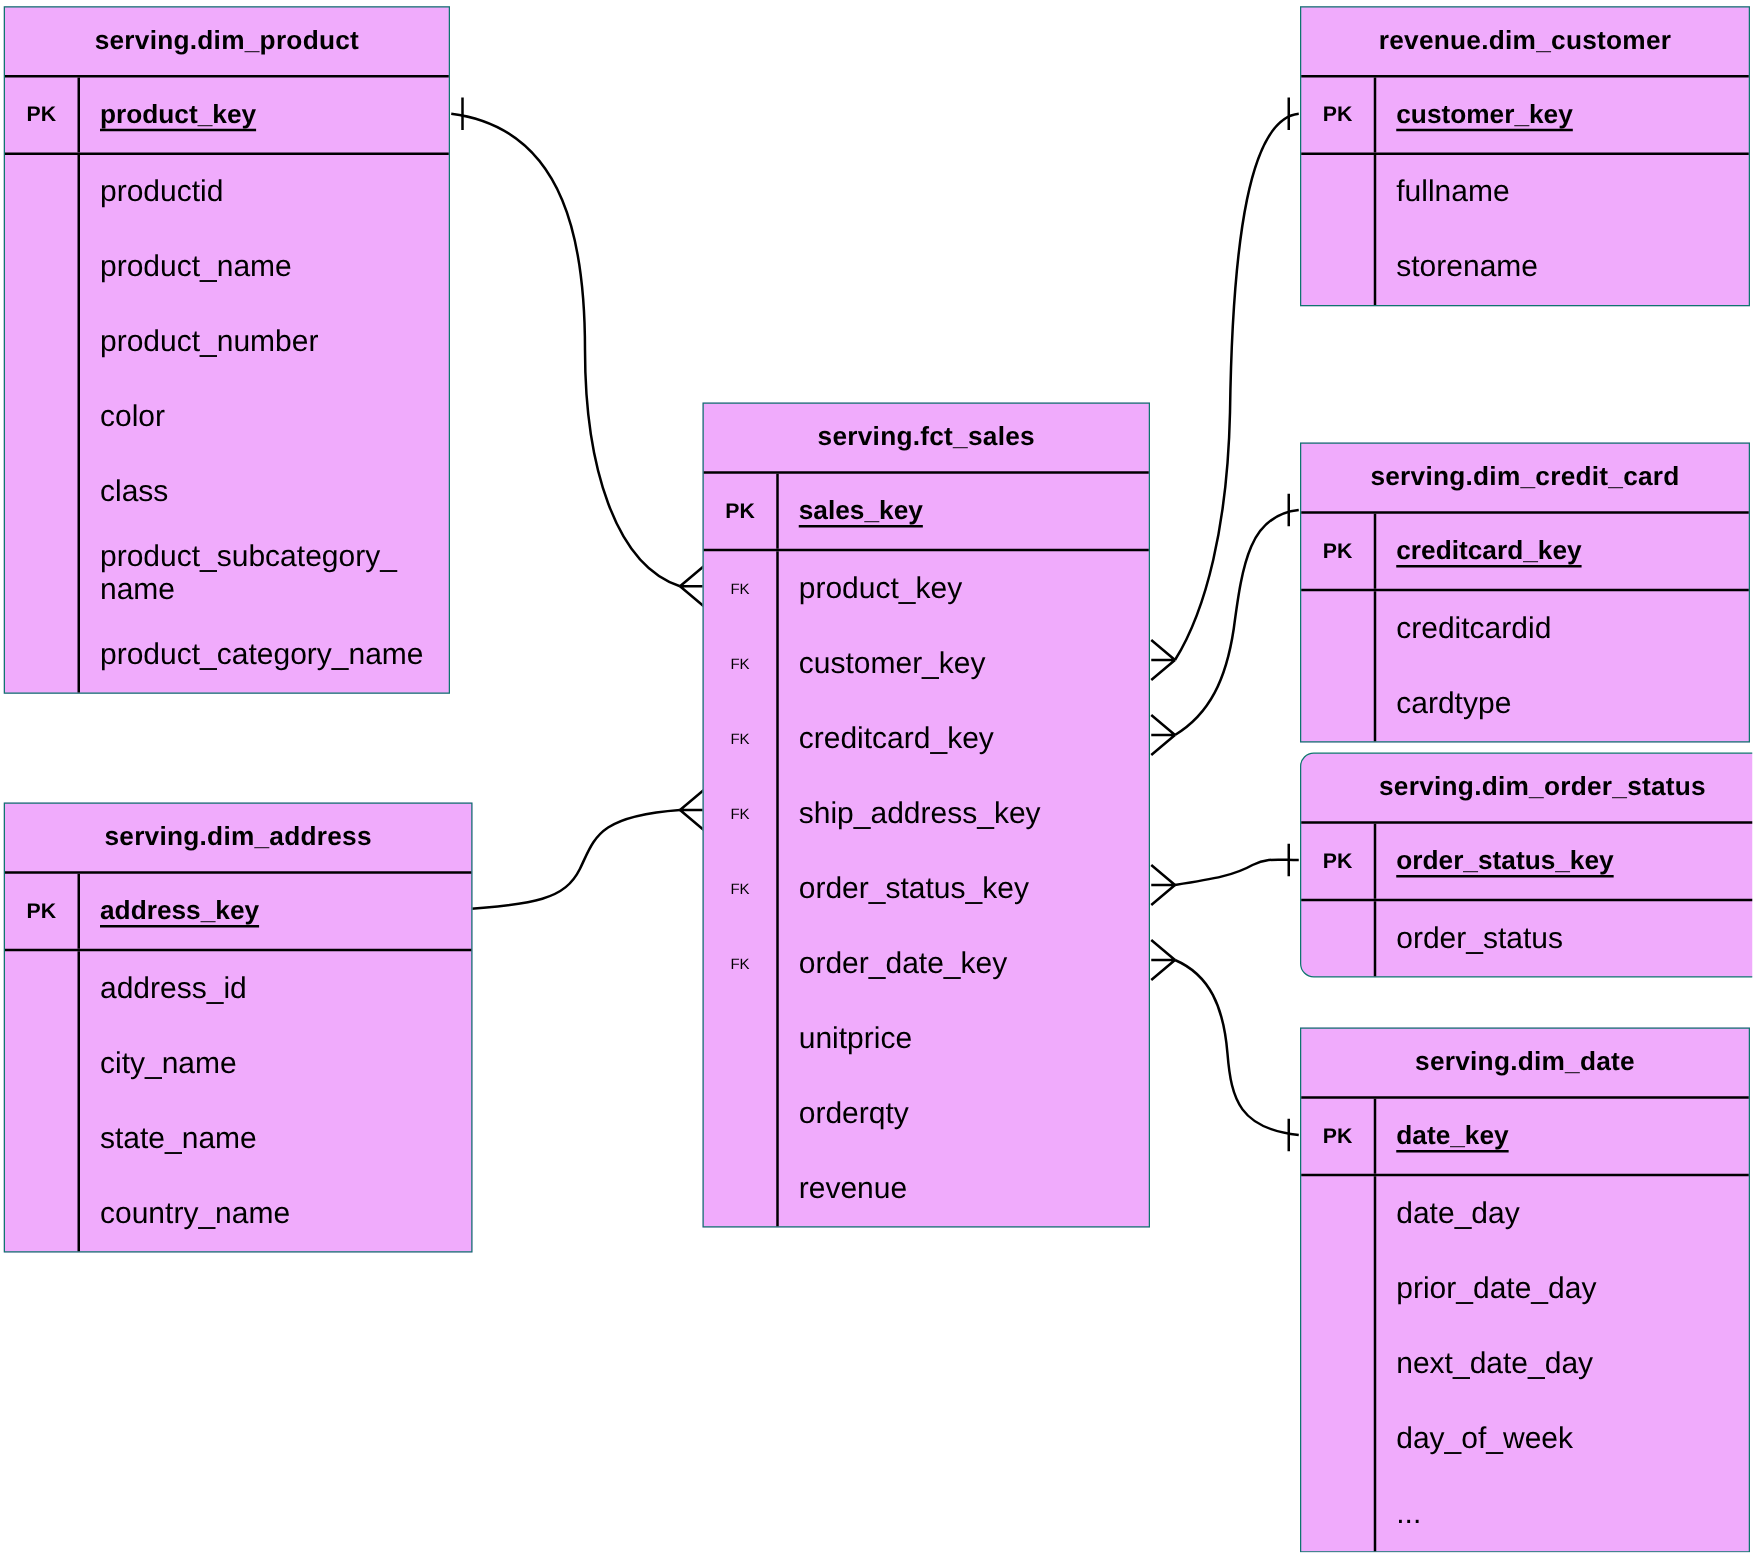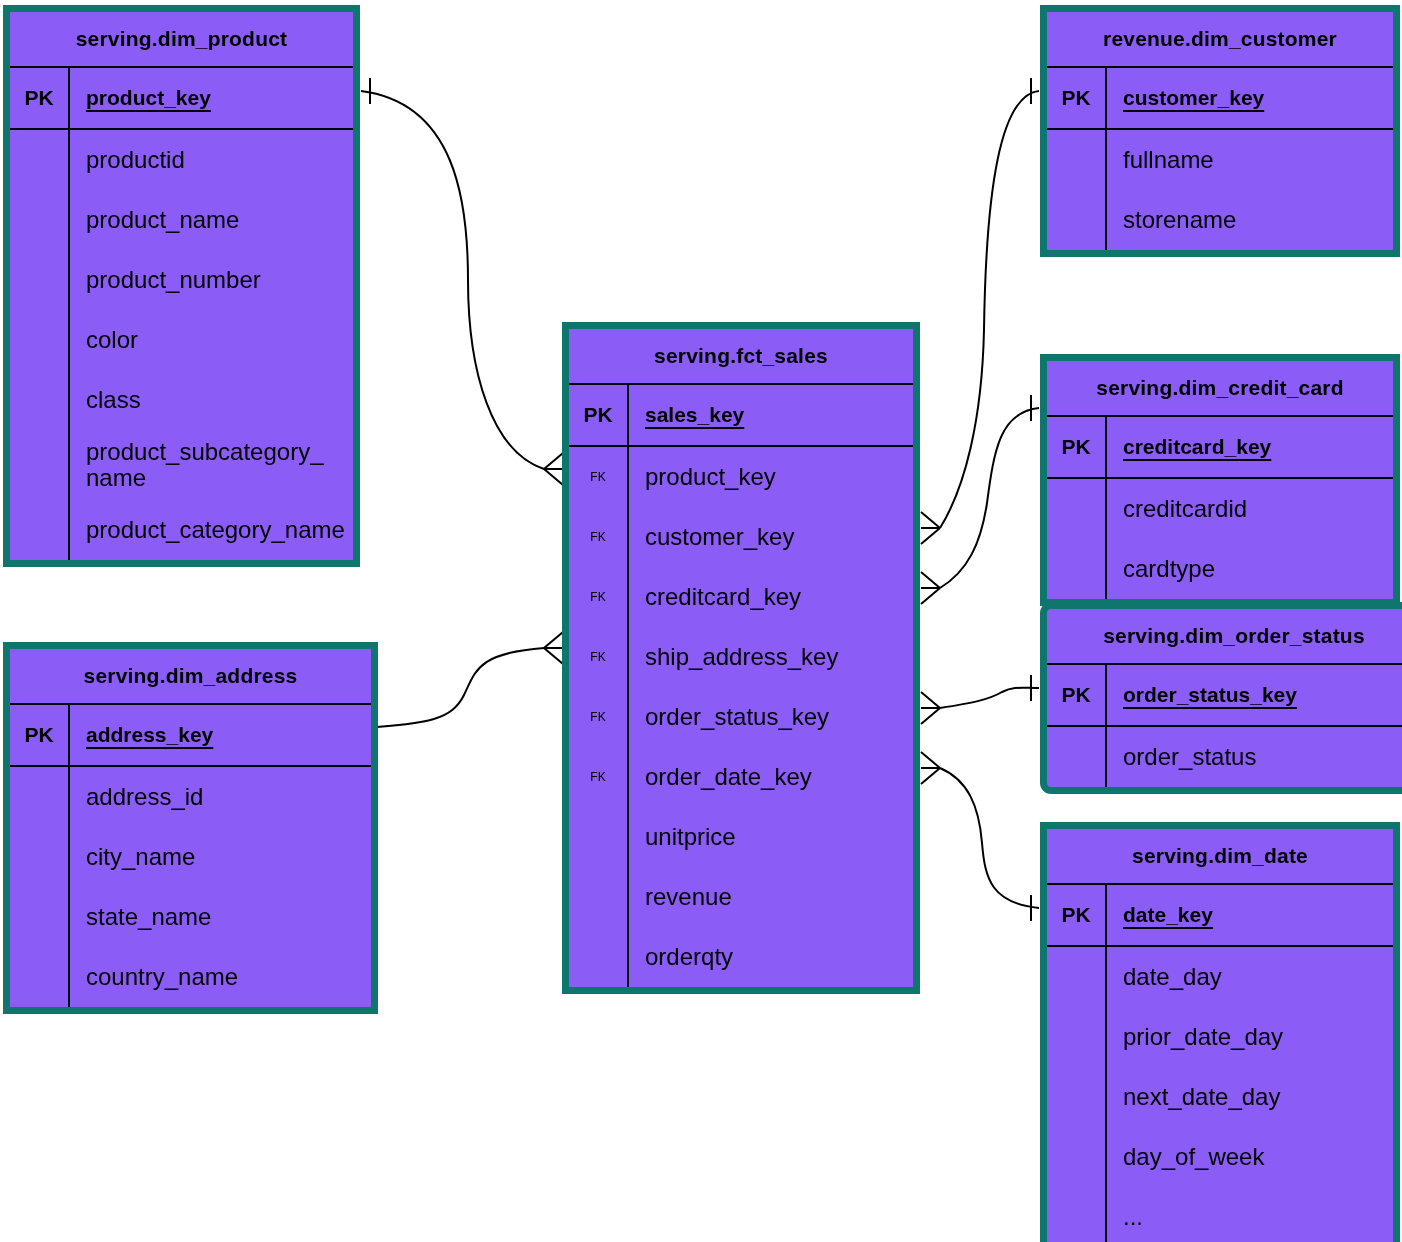--- a/index.html
+++ b/index.html
@@ -2,34 +2,34 @@
 <html><head>
 <meta charset="utf-8">
 <style>
   html,body{margin:0;padding:0;background:#ffffff;}
   .canvas{
     position:relative;width:1402px;height:1242px;background:#ffffff;
     font-family:"Liberation Sans","DejaVu Sans",sans-serif;color:#000;
     overflow:hidden;
   }
   .table{
-    position:absolute;border:7px solid #0f766e;background:#8b5cf6;
+    position:absolute;border:1px solid #0f766e;background:#f0abfc;
     box-sizing:border-box;
   }
   .t-header{
     height:54px;border-bottom:2px solid #000;
     display:flex;align-items:center;justify-content:center;
     font-weight:bold;font-size:21px;letter-spacing:.2px;
   }
   .t-pkrow{display:flex;height:60px;border-bottom:2px solid #000;}
   .keycell{
     width:60px;flex:0 0 60px;border-right:2px solid #000;box-sizing:border-box;
     display:flex;align-items:center;justify-content:center;
   }
-  .pk-label{font-weight:bold;font-size:21px;}
+  .pk-label{font-weight:bold;font-size:17px;}
   .pk-name{
     flex:1;display:flex;align-items:center;padding-left:16px;
     font-weight:bold;font-size:21px;
     text-decoration:underline;text-decoration-thickness:2px;text-underline-offset:5px;
   }
   .t-body{display:flex;align-items:stretch;}
   .keycol{
     width:60px;flex:0 0 60px;border-right:2px solid #000;box-sizing:border-box;
     display:flex;flex-direction:column;
   }
@@ -138,22 +138,22 @@
         <div class="kcell"></div>
       </div>
       <div class="fieldcol">
         <div class="field">product_key</div>
         <div class="field">customer_key</div>
         <div class="field">creditcard_key</div>
         <div class="field">ship_address_key</div>
         <div class="field">order_status_key</div>
         <div class="field">order_date_key</div>
         <div class="field">unitprice</div>
+        <div class="field">orderqty</div>
         <div class="field">revenue</div>
-        <div class="field">orderqty</div>
       </div>
     </div>
   </div>
 
   <div class="table" style="left:1040px;top:5px;width:360px;">
     <div class="t-header">revenue.dim_customer</div>
     <div class="t-pkrow">
       <div class="keycell pk-label">PK</div>
       <div class="pk-name">customer_key</div>
     </div>

